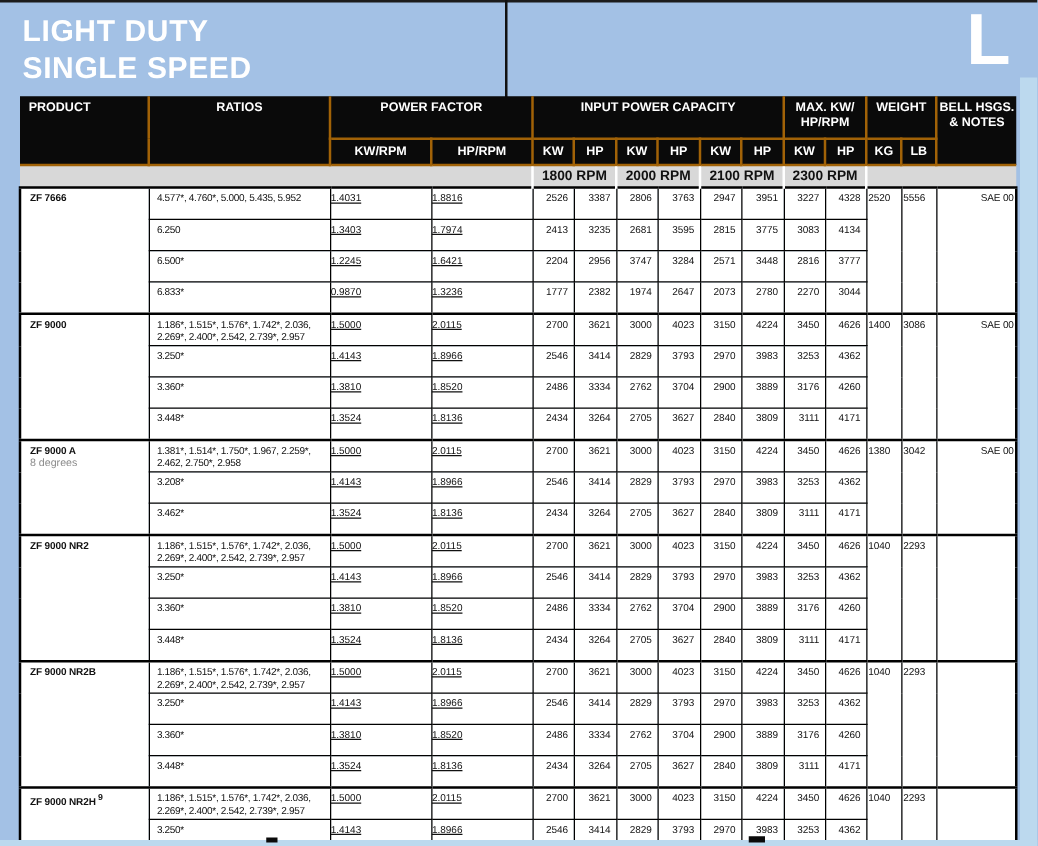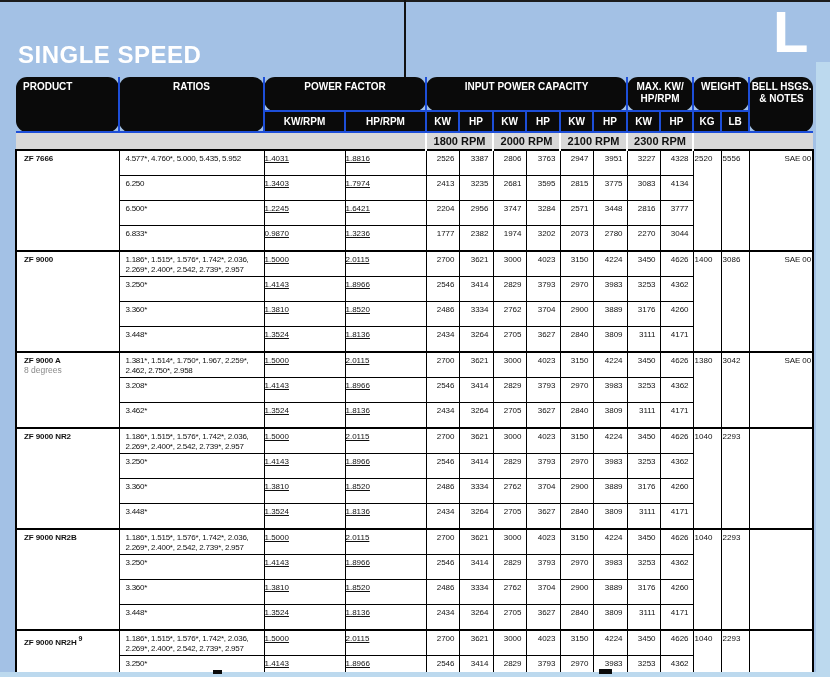--- a/index.html
+++ b/index.html
@@ -23,25 +23,25 @@
     position:absolute;left:773px;top:3px;color:#fff;font-weight:bold;
     font-size:58px;line-height:58px;
   }
   table.spec{
     position:absolute;left:15px;top:77px;width:797px;
     border-collapse:collapse;table-layout:fixed;
   }
   
   th.hcell{
     background:#0a0a0a;color:#fff;font-weight:bold;font-size:10px;line-height:12px;
-    border:2px solid #1d4ed8;padding:4px 1px 2px 1px;text-align:center;vertical-align:top;
+    border:2px solid #a16207;padding:4px 1px 2px 1px;text-align:center;vertical-align:top;
   }
   th.hcell.sub{padding:3px 0 2px 0;vertical-align:middle;}
   th.hcell.left{text-align:left;padding-left:7px;}
-  th.no-t{border-top:none;border-radius:11px;}
+  th.no-t{border-top:none;}
   th.no-l{border-left:none;}
   th.no-r{border-right:none;}
   tr.hrow-a th{height:27px;}
   tr.hrow-b th{height:14px;}
   td.rpm-cell{
     background:#d8d8d8;color:#111;font-weight:bold;font-size:11px;
     text-align:center;border:2px solid #fff;border-bottom:1px solid #000;
     height:12px;padding:2px 0;
   }
   td.rpm-cell.no-l{border-left:none;}
@@ -62,21 +62,21 @@
   td.wt{text-align:left;padding:3px 1px 0 1px;}
   td.notes{text-align:right;padding:3px 1px 0 5px;font-size:7px;letter-spacing:-0.1px;}
 </style>
 </head>
 <body>
 
 <div class="top-strip"></div>
 <div class="header-divider"></div>
 <div class="right-band"></div>
 
-<div class="page-title"><br><span>SINGLE SPEED</span></div>
+<div class="page-title"><span>LIGHT DUTY</span><br><span>SINGLE SPEED</span></div>
 <div class="section-letter">L</div>
 
 <table class="spec">
   <colgroup>
     <col style="width:103px">
       <col style="width:145px">
     <col style="width:81px">
       <col style="width:81px">
     <col style="width:33px">
       <col style="width:34px">
@@ -167,21 +167,21 @@
         <td class="num">2816</td>
         <td class="num">3777</td>
       </tr>
       <tr>
         <td class="ratio">6.833*</td>
         <td class="pf">0.9870</td>
         <td class="pf">1.3236</td>
         <td class="num">1777</td>
         <td class="num">2382</td>
         <td class="num">1974</td>
-        <td class="num">3202</td>
+        <td class="num">2647</td>
         <td class="num">2073</td>
         <td class="num">2780</td>
         <td class="num">2270</td>
         <td class="num">3044</td>
       </tr>
       <tr class="block-first">
         <td class="prod" rowspan="4"><span>ZF 9000</span></td>
         <td class="ratio">1.186*, 1.515*, 1.576*, 1.742*, 2.036, 2.269*, 2.400*, 2.542, 2.739*, 2.957</td>
         <td class="pf">1.5000</td>
         <td class="pf">2.0115</td>

